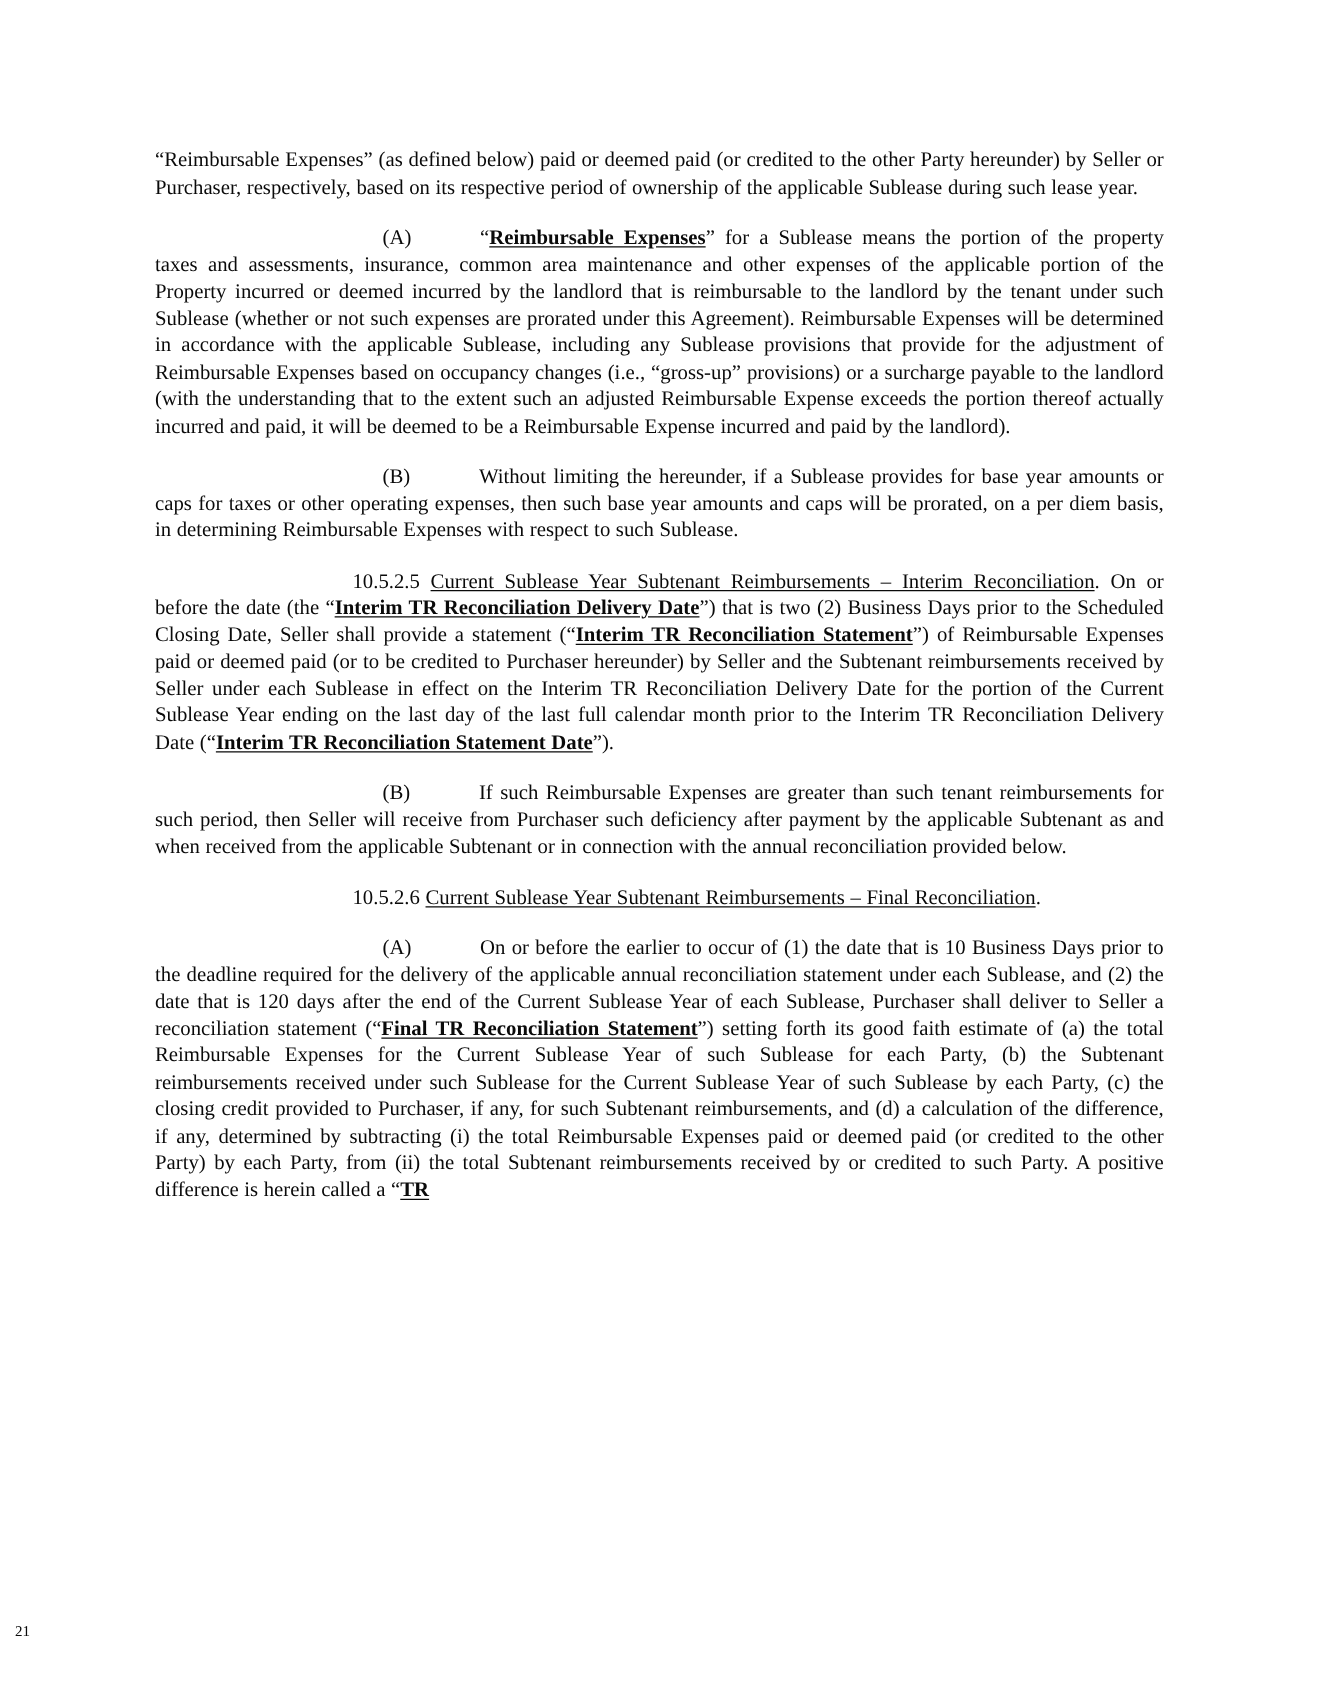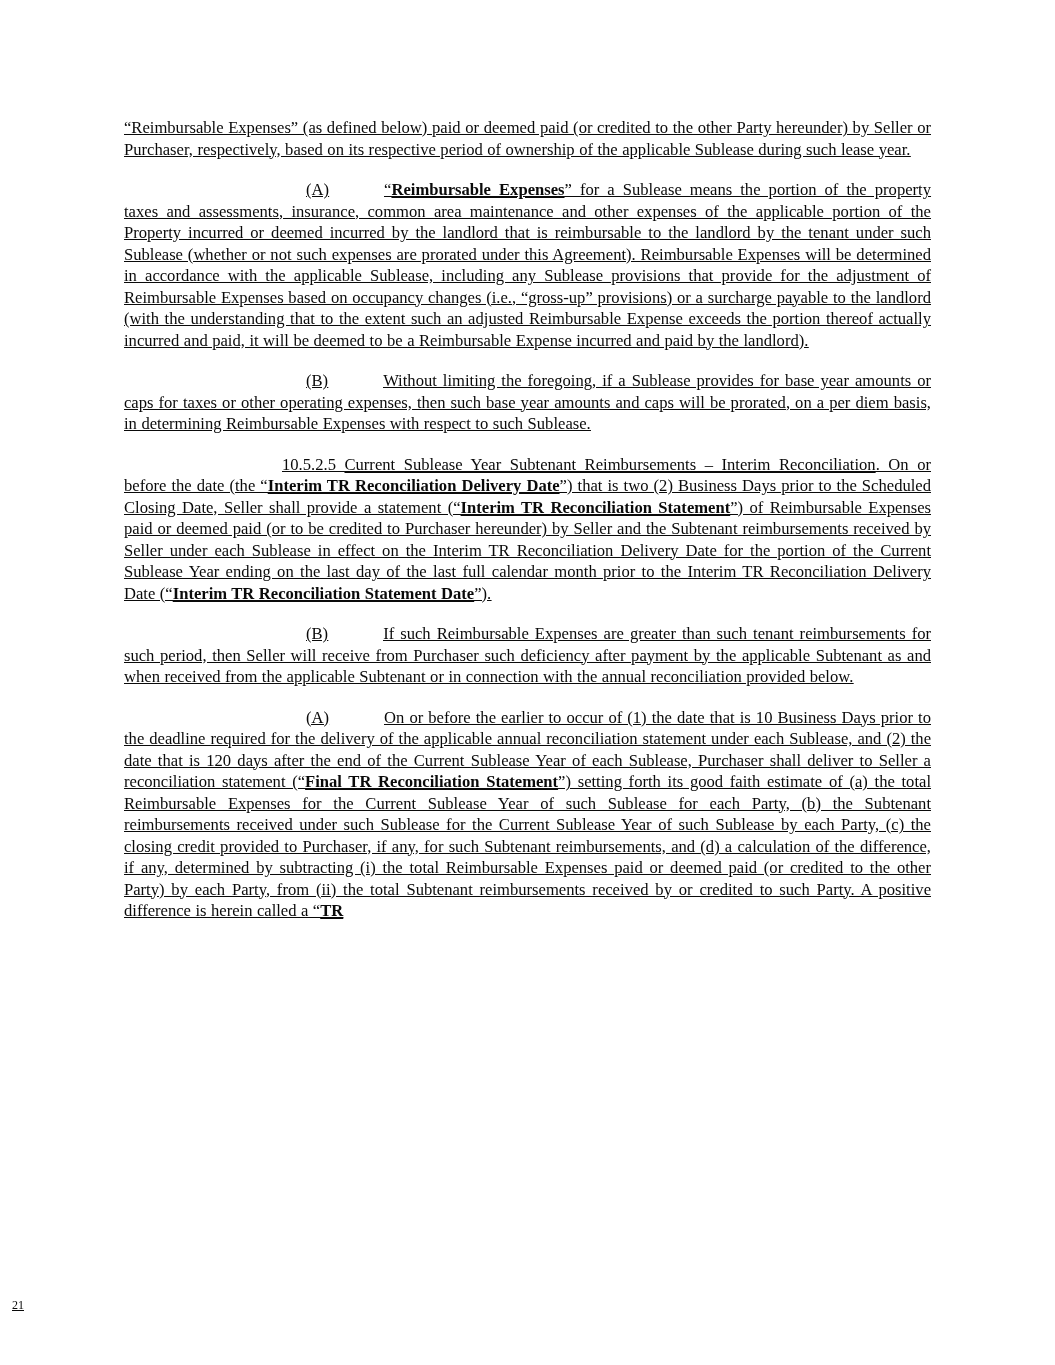--- a/index.html
+++ b/index.html
@@ -1,15 +1,15 @@
 <!DOCTYPE html>
 <html><head>
 <meta charset="utf-8">
 <style>
-  * { margin: 0; padding: 0; box-sizing: border-box; text-decoration: underline; }
+  * { margin: 0; padding: 0; box-sizing: border-box; }
   html, body { background: #ffffff; }
   body {
     width: 1055px;
     height: 1365px;
     position: relative;
     overflow: hidden;
     font-family: "Liberation Serif", serif;
     color: #0a0a0a;
   }
   .doc {
@@ -40,19 +40,20 @@
     font-size: 12px;
     line-height: 21.5px;
   }
 </style>
 </head>
 <body>
 
 <div class="doc">
     <p class="para indent-none"><span class="">“Reimbursable Expenses” (as defined below) paid or deemed paid (or credited to the other Party hereunder) by Seller or Purchaser, respectively, based on its respective period of ownership of the applicable Sublease during such lease year.</span></p>
     <p class="para indent-letter"><span class="">(A)</span><span class="tab"></span><span class="">“</span><span class="b u">Reimbursable Expenses</span><span class="">” for a Sublease means the portion of the property taxes and assessments, insurance, common area maintenance and other expenses of the applicable portion of the Property incurred or deemed incurred by the landlord that is reimbursable to the landlord by the tenant under such Sublease (whether or not such expenses are prorated under this Agreement).  Reimbursable Expenses will be determined in accordance with the applicable Sublease, including any Sublease provisions that provide for the adjustment of Reimbursable Expenses based on occupancy changes (i.e., “gross-up” provisions) or a surcharge payable to the landlord (with the understanding that to the extent such an adjusted Reimbursable Expense exceeds the portion thereof actually incurred and paid, it will be deemed to be a Reimbursable Expense incurred and paid by the landlord).</span></p>
-    <p class="para indent-letter"><span class="">(B)</span><span class="tab"></span><span class="">Without limiting the foregoing, if a Sublease provides for base year amounts or caps for taxes or other operating expenses, then such base year amounts and caps will be prorated, on a per diem basis, in determining Reimbursable Expenses with respect to such Sublease.</span></p>
+    <p class="para indent-letter"><span class="">(B)</span><span class="tab"></span><span class="">Without limiting the hereunder, if a Sublease provides for base year amounts or caps for taxes or other operating expenses, then such base year amounts and caps will be prorated, on a per diem basis, in determining Reimbursable Expenses with respect to such Sublease.</span></p>
     <p class="para indent-number"><span class="">10.5.2.5 </span><span class="u">Current Sublease Year Subtenant Reimbursements – Interim Reconciliation</span><span class="">.  On or before the date (the “</span><span class="b u">Interim TR Reconciliation Delivery Date</span><span class="">”) that is two (2) Business Days prior to the Scheduled Closing Date, Seller shall provide a statement (“</span><span class="b u">Interim TR Reconciliation Statement</span><span class="">”) of Reimbursable Expenses paid or deemed paid (or to be credited to Purchaser hereunder) by Seller and the Subtenant reimbursements received by Seller under each Sublease in effect on the Interim TR Reconciliation Delivery Date for the portion of the Current Sublease Year ending on the last day of the last full calendar month prior to the Interim TR Reconciliation Delivery Date (“</span><span class="b u">Interim TR Reconciliation Statement Date</span><span class="">”).</span></p>
     <p class="para indent-letter"><span class="">(B)</span><span class="tab"></span><span class="">If such Reimbursable Expenses are greater than such tenant reimbursements for such period, then Seller will receive from Purchaser such deficiency after payment by the applicable Subtenant as and when received from the applicable Subtenant or in connection with the annual reconciliation provided below.</span></p>
+    <p class="para indent-number"><span class="">10.5.2.6 </span><span class="u">Current Sublease Year Subtenant Reimbursements – Final Reconciliation</span><span class="">.</span></p>
     <p class="para indent-letter"><span class="">(A)</span><span class="tab"></span><span class="">On or before the earlier to occur of (1) the date that is 10 Business Days prior to the deadline required for the delivery of the applicable annual reconciliation statement under each Sublease, and (2) the date that is 120 days after the end of the Current Sublease Year of each Sublease, Purchaser shall deliver to Seller a reconciliation statement (“</span><span class="b u">Final TR Reconciliation Statement</span><span class="">”) setting forth its good faith estimate of (a) the total Reimbursable Expenses for the Current Sublease Year of such Sublease for each Party, (b) the Subtenant reimbursements received under such Sublease for the Current Sublease Year of such Sublease by each Party, (c) the closing credit provided to Purchaser, if any, for such Subtenant reimbursements, and (d) a calculation of the difference, if any, determined by subtracting (i) the total Reimbursable Expenses paid or deemed paid (or credited to the other Party) by each Party, from (ii) the total Subtenant reimbursements received by or credited to such Party.  A positive difference is herein called a “</span><span class="b u">TR</span></p>
   </div>
 
 <div class="footer">21</div>
 
 </body></html>

